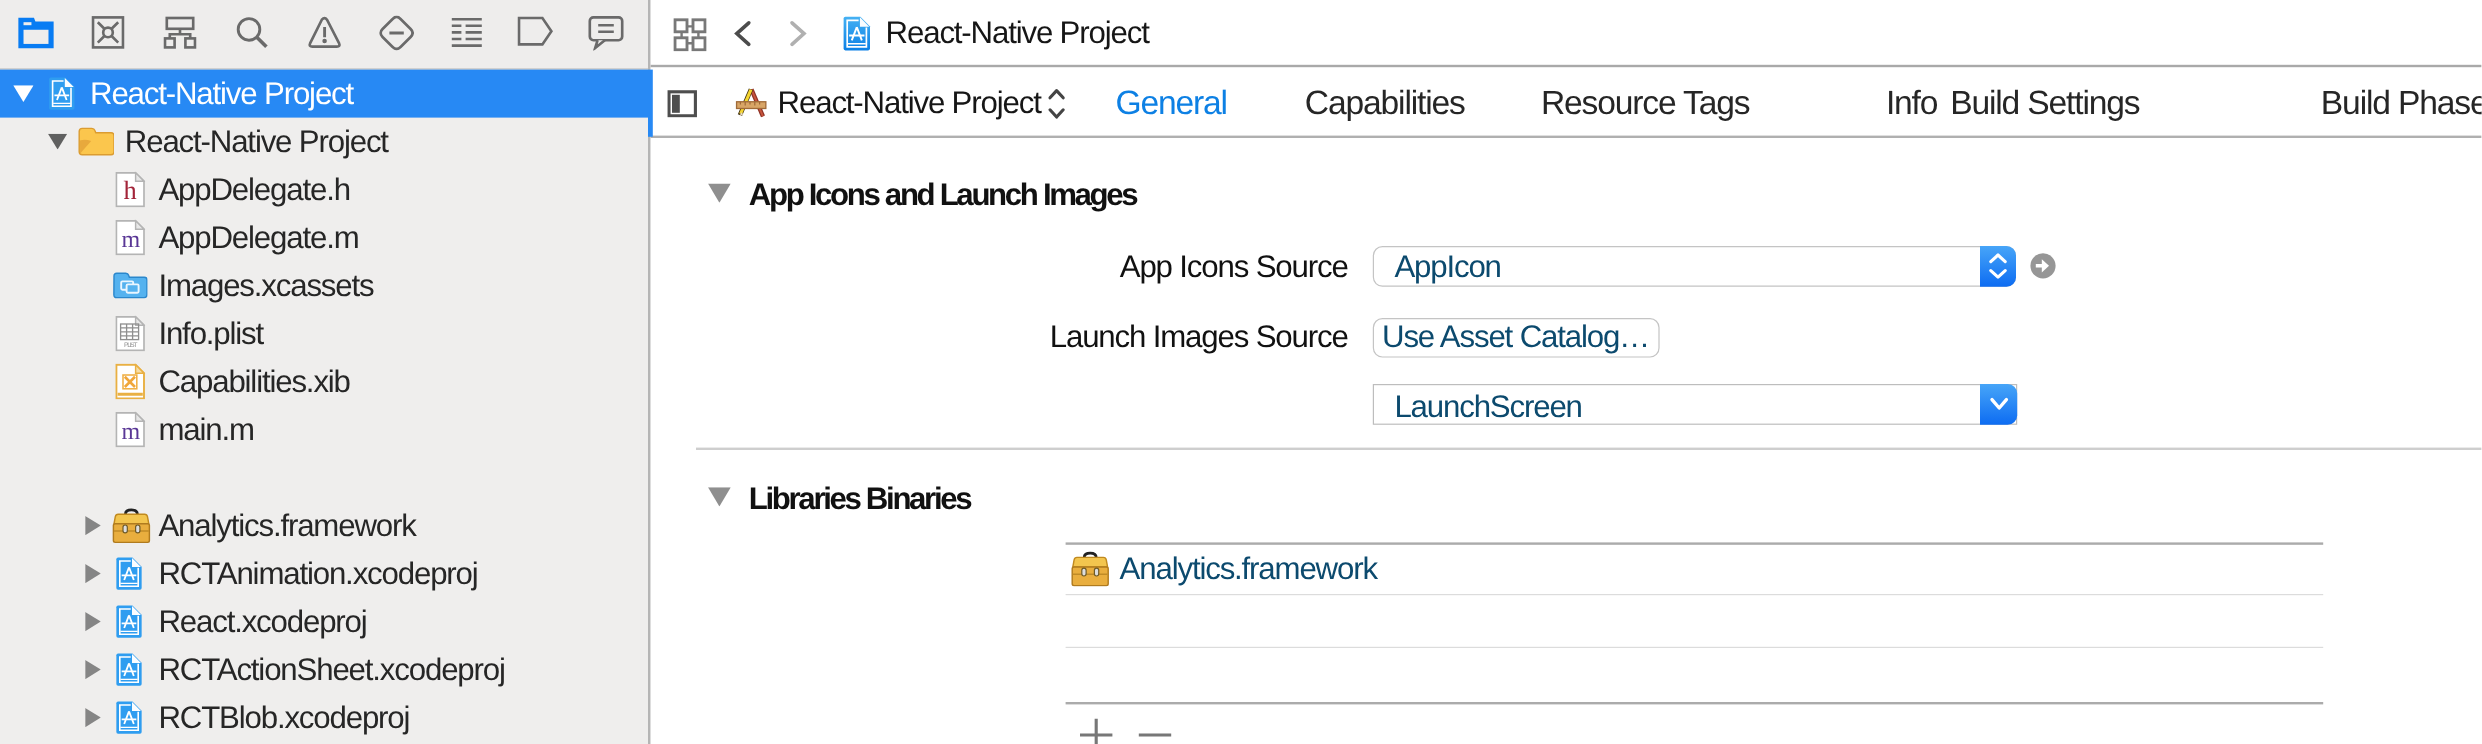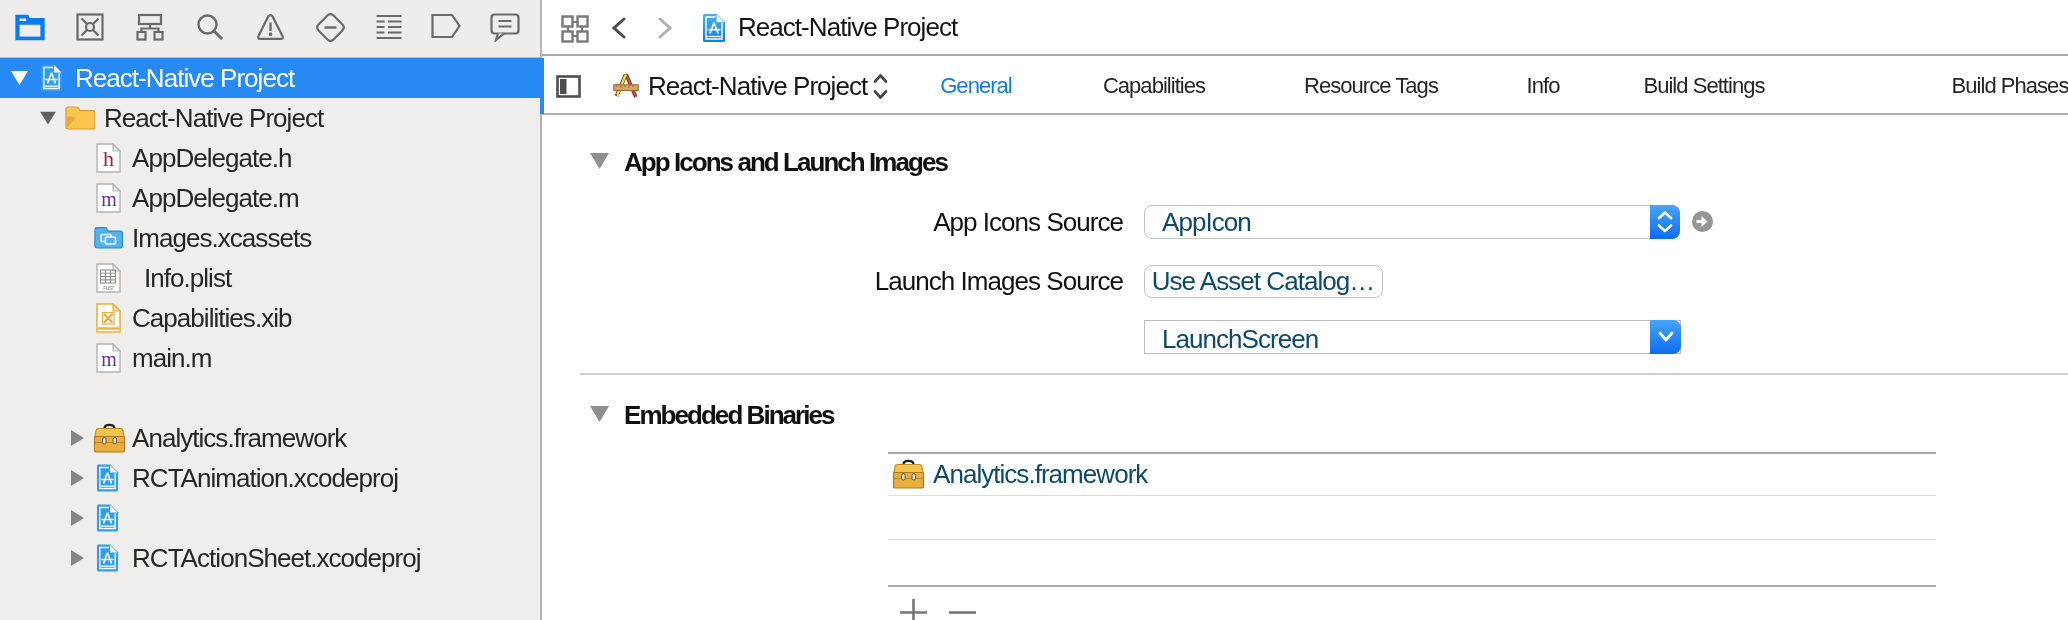--- a/index.html
+++ b/index.html
@@ -9,21 +9,21 @@
 .trow{position:absolute;left:0;width:540px;height:40px}
 .trow .lbl{position:absolute;top:50%;transform:translateY(-50%);font-size:26px;color:#262626;white-space:nowrap}
 .sel{background:#2789f4}
 .sel .lbl{color:#fff}
 .tri{position:absolute;top:50%;transform:translateY(-50%)}
 .icx{position:absolute;top:50%;transform:translateY(-50%)}
 #editor{position:absolute;left:542px;top:0;width:1526px;height:620px;background:#fff}
 #jump{position:absolute;left:0;top:0;width:1526px;height:56px;background:#fff;border-bottom:2px solid #a9a9a9}
 #tabbar{position:absolute;left:0;top:58px;width:1526px;height:57px;background:#fff;border-bottom:2px solid #b0b0b0}
 #bluestrip{position:absolute;left:540px;top:58px;width:4px;height:56px;background:#2789f4;z-index:6}
-.tab{position:absolute;top:50%;transform:translate(-50%,-50%);font-size:22px;color:#262626;white-space:nowrap}
+.tab{position:absolute;top:50%;transform:translate(-50%,-50%);font-size:28px;color:#262626;white-space:nowrap}
 #content{position:absolute;left:0;top:127px;width:1526px;height:611px;background:#fff}
 .hdr{position:absolute;font-size:26px;font-weight:bold;color:#111;white-space:nowrap;letter-spacing:-0.075em}
 .flabel{position:absolute;font-size:26px;color:#111;white-space:nowrap;text-align:right;transform:translateY(-50%)}
 .ctext{font-size:26px;color:#0c4a6e}
 </style></head><body>
 <div id="page">
 
 <div id="editor">
   <div id="jump">
     <svg class="jico" style="position:absolute;left:19px;top:15px" width="28" height="28" viewBox="0 0 28 28" fill="none" stroke="#787878" stroke-width="2.4">
@@ -69,21 +69,21 @@
       <rect x="1.8" y="12.8" width="24.4" height="5.6" fill="#d8a566" stroke="#a06a38" stroke-width="1.1"></rect>
       <path d="M5 12.8 v2.2 M9 12.8 v3.2 M13 12.8 v2.2 M17 12.8 v3.2 M21 12.8 v2.2" stroke="#a06a38" stroke-width="1"></path>
     </svg>
     <div style="position:absolute;left:106px;top:28px;transform:translateY(-50%);font-size:26px;color:#161616;white-space:nowrap">React-Native Project</div>
     <svg style="position:absolute;left:331px;top:15px" width="15" height="27" viewBox="0 0 15 27" fill="none" stroke="#444" stroke-width="2.6" stroke-linecap="round" stroke-linejoin="round">
           <path d="M2 8.5 L7.5 2.5 L13 8.5 M2 18.5 L7.5 24.5 L13 18.5"></path>
         </svg>
     <div class="tab" style="left:434px;color:#0d80e4">General</div>
     <div class="tab" style="left:612px">Capabilities</div>
     <div class="tab" style="left:829px">Resource Tags</div>
-    <div class="tab" style="left:1001px">Info</div>
+    <div class="tab" style="left:1051px">Info</div>
     <div class="tab" style="left:1162px">Build Settings</div>
     <div class="tab" style="left:1468px">Build Phases</div>
   </div>
 
   <div id="content">
     <svg style="position:absolute;left:48px;top:26px" width="19" height="16" viewBox="0 0 19 16">
           <path d="M0 0 h19 L9.5 16 z" fill="#8f8f8f"></path>
         </svg>
     <div class="hdr" style="left:82px;top:20px">App Icons and Launch Images</div>
 
@@ -109,21 +109,21 @@
     <div style="position:absolute;left:1108px;top:193px;width:31px;height:34px;background:linear-gradient(#47a5f8,#0d6cf2);border-radius:0 8px 8px 0"></div>
     <svg style="position:absolute;left:1114px;top:203px" width="20" height="14" viewBox="0 0 20 14" fill="none" stroke="#fff" stroke-width="2.8" stroke-linecap="round" stroke-linejoin="round">
           <path d="M4 3 L10 10 L16 3"></path>
         </svg>
 
     <div style="position:absolute;left:38px;top:246px;width:1488px;height:2px;background:#cecece"></div>
 
     <svg style="position:absolute;left:48px;top:279px" width="19" height="16" viewBox="0 0 19 16">
           <path d="M0 0 h19 L9.5 16 z" fill="#8f8f8f"></path>
         </svg>
-    <div class="hdr" style="left:82px;top:273px">Embedded Binaries</div>
+    <div class="hdr" style="left:82px;top:273px">Libraries Binaries</div>
 
     <div style="position:absolute;left:346px;top:325px;width:1048px;height:1.5px;background:#ababab"></div>
     <div style="position:absolute;left:346px;top:368px;width:1048px;height:1px;background:#dcdcdc"></div>
     <div style="position:absolute;left:346px;top:412px;width:1048px;height:1px;background:#dcdcdc"></div>
     <div style="position:absolute;left:346px;top:458px;width:1048px;height:1.5px;background:#ababab"></div>
 
     <svg class="tbx" style="position:absolute;left:350px;top:332px" width="33" height="30" viewBox="0 0 33 30">
       <path d="M11.5 5.5 q0-3.6 5-3.6 q5 0 5 3.6" fill="none" stroke="#222" stroke-width="2.3"></path>
       <path d="M5.5 5.5 h22 q2 0 2.4 2 l1.1 6 h-29 l1.1-6 q0.4-2 2.4-2 z" fill="#f3c54e" stroke="#c18a1f" stroke-width="1.2"></path>
       <rect x="1.5" y="13.5" width="30" height="15.5" rx="1.5" fill="#e9ae3e" stroke="#b07b1e" stroke-width="1.2"></rect>
@@ -241,21 +241,21 @@
 <div class="trow" style="top:258px">
   <svg class="icx" style="left:96px" width="25" height="30" viewBox="0 0 25 30">
           <path d="M1 1 h16 l7 7 v21 h-23 z" fill="#fff" stroke="#b4b4b4" stroke-width="1.4"></path>
           <path d="M17 1 l7 7 h-7 z" fill="#e8e8e8" stroke="#b4b4b4" stroke-width="1.2"></path>
           <g stroke="#8f8f8f" stroke-width="1.1">
             <rect x="4.5" y="7" width="15" height="13" fill="none"></rect>
             <path d="M4.5 10.3 h15 M4.5 13.6 h15 M4.5 16.9 h15 M9.5 7 v13 M14.5 7 v13"></path>
           </g>
           <text x="12.5" y="26.5" font-size="5.5" fill="#8f8f8f" text-anchor="middle">PLIST</text>
         </svg>
-  <div class="lbl" style="left:144px">Info.plist</div>
+  <div class="lbl" style="left:132px">Info.plist</div>
 </div>
 
 <div class="trow" style="top:298px">
   <svg class="icx" style="left:96px" width="25" height="30" viewBox="0 0 25 30">
           <path d="M1 1 h16 l7 7 v21 h-23 z" fill="#fff" stroke="#e9b043" stroke-width="1.6"></path>
           <path d="M17 1 l7 7 h-7 z" fill="#f7dda6" stroke="#e9b043" stroke-width="1.2"></path>
           <path d="M2 25.5 h21" stroke="#e9b043" stroke-width="2.4"></path>
           <rect x="6.5" y="9.5" width="11.5" height="11.5" fill="none" stroke="#f0b045" stroke-width="1.3"></rect>
           <path d="M8 11 L16.5 19.5 M16.5 11 L8 19.5" stroke="#f0a63a" stroke-width="2.2"></path>
         </svg>
@@ -305,32 +305,46 @@
   <svg class="tri" style="left:71px" width="13" height="16" viewBox="0 0 13 16">
           <path d="M0 0 L13 8 L0 16 z" fill="#858585"></path>
         </svg>
   <svg class="icx" style="left:96px" width="23" height="30" viewBox="0 0 24 30">
           <path d="M1 2.5 q0-1.5 1.5-1.5 h12.5 l8 8 v18.5 q0 1.5-1.5 1.5 h-19 q-1.5 0-1.5-1.5 z" fill="#2f9df0"></path>
           <path d="M13.5 4 H4 V26 H20 V10" fill="none" stroke="#fff" stroke-width="1.4"></path>
           <path d="M4.5 23.5 h15" stroke="#fff" stroke-width="1.3"></path>
           <path d="M14.6 1.4 l7.8 7.8 h-7.8 z" fill="#fbfdff"></path>
           <path d="M12 9.6 L7.8 20.6 M12 9.6 L16.2 20.6 M5.6 16.6 h12.8" fill="none" stroke="#fff" stroke-width="1.6"></path>
         </svg>
+  <div class="lbl" style="left:132px">React.xcodeproj</div>
 </div>
 
 <div class="trow" style="top:538px">
   <svg class="tri" style="left:71px" width="13" height="16" viewBox="0 0 13 16">
           <path d="M0 0 L13 8 L0 16 z" fill="#858585"></path>
         </svg>
   <svg class="icx" style="left:96px" width="23" height="30" viewBox="0 0 24 30">
           <path d="M1 2.5 q0-1.5 1.5-1.5 h12.5 l8 8 v18.5 q0 1.5-1.5 1.5 h-19 q-1.5 0-1.5-1.5 z" fill="#2f9df0"></path>
           <path d="M13.5 4 H4 V26 H20 V10" fill="none" stroke="#fff" stroke-width="1.4"></path>
           <path d="M4.5 23.5 h15" stroke="#fff" stroke-width="1.3"></path>
           <path d="M14.6 1.4 l7.8 7.8 h-7.8 z" fill="#fbfdff"></path>
           <path d="M12 9.6 L7.8 20.6 M12 9.6 L16.2 20.6 M5.6 16.6 h12.8" fill="none" stroke="#fff" stroke-width="1.6"></path>
         </svg>
   <div class="lbl" style="left:132px">RCTActionSheet.xcodeproj</div>
 </div>
 
+<div class="trow" style="top:578px">
+  <svg class="tri" style="left:71px" width="13" height="16" viewBox="0 0 13 16">
+          <path d="M0 0 L13 8 L0 16 z" fill="#858585"></path>
+        </svg>
+  <svg class="icx" style="left:96px" width="23" height="30" viewBox="0 0 24 30">
+          <path d="M1 2.5 q0-1.5 1.5-1.5 h12.5 l8 8 v18.5 q0 1.5-1.5 1.5 h-19 q-1.5 0-1.5-1.5 z" fill="#2f9df0"></path>
+          <path d="M13.5 4 H4 V26 H20 V10" fill="none" stroke="#fff" stroke-width="1.4"></path>
+          <path d="M4.5 23.5 h15" stroke="#fff" stroke-width="1.3"></path>
+          <path d="M14.6 1.4 l7.8 7.8 h-7.8 z" fill="#fbfdff"></path>
+          <path d="M12 9.6 L7.8 20.6 M12 9.6 L16.2 20.6 M5.6 16.6 h12.8" fill="none" stroke="#fff" stroke-width="1.6"></path>
+        </svg>
+  <div class="lbl" style="left:132px">RCTBlob.xcodeproj</div>
+</div>
 
 </div>
 <div id="bluestrip"></div>
 </div>
 
 </body></html>

